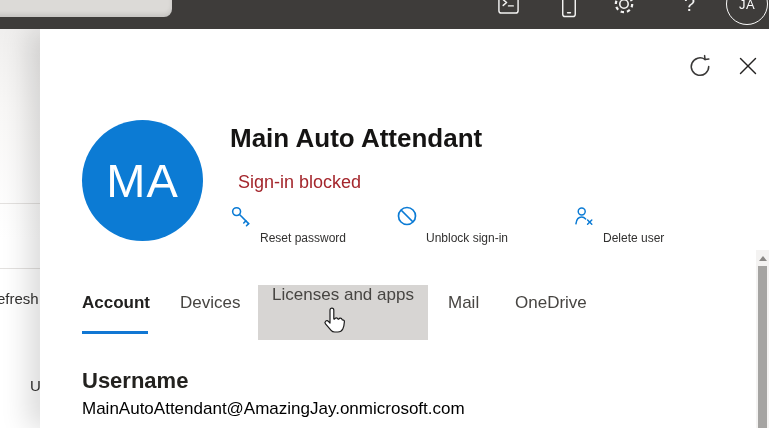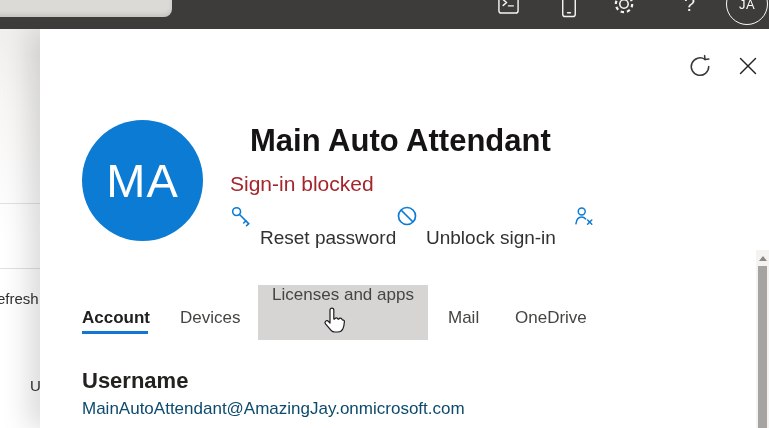--- a/index.html
+++ b/index.html
@@ -51,37 +51,37 @@
   .btn-refresh{left:648px;top:25px;width:24px;height:24px;}
   .btn-close{left:698px;top:27px;width:20px;height:20px;}
   .avatar{
     position:absolute;left:42px;top:91px;width:121px;height:121px;
     border-radius:50%;background:#0c7bd4;color:#ffffff;
     display:flex;align-items:center;justify-content:center;
     font-size:47px;letter-spacing:1px;
   }
   .title{
     position:absolute;left:190px;top:94px;
-    font-size:31px;font-weight:700;color:#151413;white-space:nowrap;margin-left:20px;
+    font-size:26px;font-weight:700;color:#151413;white-space:nowrap;
   }
   .status{
-    position:absolute;left:190px;top:143px;
-    font-size:21px;color:#a4262c;white-space:nowrap;
+    position:absolute;left:198px;top:143px;
+    font-size:18px;color:#a4262c;white-space:nowrap;
   }
   .action{
     position:absolute;top:176px;height:26px;
     display:flex;align-items:center;gap:8px;cursor:pointer;
   }
-  .action-label{font-size:19px;color:#323130;white-space:nowrap;margin-top:40px;}
+  .action-label{font-size:12px;color:#323130;white-space:nowrap;margin-top:40px;}
   .act-0{left:190px;}
   .act-1{left:356px;}
   .act-2{left:533px;}
   
   .tab{
-    position:absolute;top:279px;font-size:17px;color:#474542;
+    position:absolute;top:264px;font-size:17px;color:#474542;
     white-space:nowrap;cursor:pointer;
   }
   .tab-account{left:42px;font-weight:700;color:#21201f;}
   .tab-underline{
     position:absolute;left:42px;top:302px;width:66px;height:3px;
     background:#1177d3;
   }
   .tab-devices{left:140px;}
   .tab-hoverbox{
     position:absolute;left:218px;top:256px;width:170px;height:55px;
@@ -92,21 +92,21 @@
   .tab-mail{left:408px;}
   .tab-onedrive{left:475px;}
   .cursor{position:absolute;left:281px;top:277px;z-index:60;pointer-events:none;}
   
   .field-label{
     position:absolute;left:42px;top:339px;
     font-size:22px;font-weight:700;color:#23221f;
   }
   .field-value{
     position:absolute;left:42px;top:370px;
-    font-size:17px;color:#0c4a6e;white-space:nowrap;
+    font-size:17px;color:#000000;white-space:nowrap;
   }
   
   .scrollbar{
     position:absolute;left:716px;top:221px;width:13px;height:178px;
     background:#f4f3f2;
   }
   .scroll-up{
     position:absolute;left:3px;top:6px;width:0;height:0;
     border-left:4px solid transparent;border-right:4px solid transparent;
     border-bottom:5px solid #8a8886;
@@ -203,20 +203,21 @@
 
   <div class="action act-2">
     <span>
       <svg width="22" height="22" viewBox="0 0 24 24" fill="none" stroke="#0b7bd5" stroke-width="1.6" stroke-linecap="round">
         <circle cx="9.5" cy="7" r="3.8"></circle>
         <path d="M3.2 20.5 C3.8 15.8 6.4 13.2 9.5 13.2 C11.1 13.2 12.6 13.9 13.8 15.2"></path>
         <path d="M15.9 16.4 L20.5 21"></path>
         <path d="M20.5 16.4 L15.9 21"></path>
       </svg>
     </span>
+    <span class="action-label">Delete user</span>
   </div>
 
   <div class="tab tab-account">Account</div>
   <div class="tab-underline"></div>
 
   <div class="tab tab-devices">Devices</div>
 
   <div class="tab-hoverbox">
     <span class="hb-label">Licenses and apps</span>
   </div>

